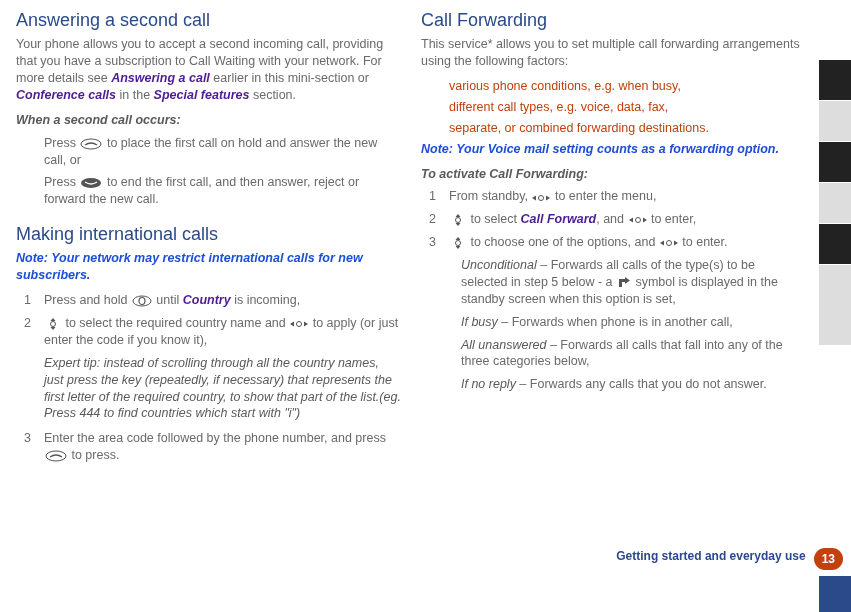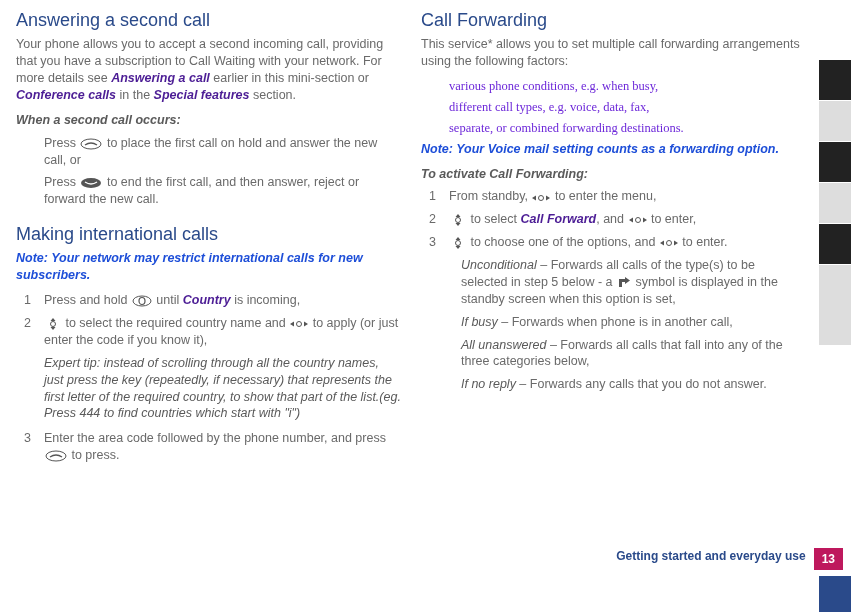--- a/index.html
+++ b/index.html
@@ -49,21 +49,21 @@
       font-weight: normal;
       font-size: 18px;
       margin-bottom: 4px;
     }
     p { margin-bottom: 8px; color: #6a6a6a; }
     .note { font-style: italic; font-weight: bold; color: #1d4ed8; margin-bottom: 8px; }
     .subhead { font-style: italic; font-weight: bold; color: #5a5a5a; margin-bottom: 6px; }
     ol, ul { list-style: none; }
     ol > li { padding-left: 28px; position: relative; margin-bottom: 6px; color: #6a6a6a; }
     ol > li .num { position: absolute; left: 8px; top: 0; }
-    ul.bullets > li { padding-left: 28px; margin-bottom: 4px; color: #6d28d9; font-family: Liberation Serif, serif; }
+    ul.bullets > li { padding-left: 28px; margin-bottom: 4px; color: #c2410c; }
     .sublist { padding-left: 28px; }
     .sublist > li { margin-bottom: 6px; color: #6a6a6a; }
     .tip { font-style: italic; color: #5a5a5a; padding-left: 28px; margin-top: 2px; margin-bottom: 8px; }
     .icon {
       display: inline-block;
       vertical-align: middle;
       line-height: 1;
       padding: 0 1px;
     }
     .icon svg { display: inline-block; vertical-align: middle; }
@@ -72,24 +72,24 @@
       bottom: 42px;
       right: 8px;
       font-size: 12px;
       font-weight: bold;
       color: #2a4a8a;
       display: flex;
       gap: 8px;
     }
     .pagenum {
       display: inline-block;
-      background: #be185d;
+      background: #c2410c;
       color: #fff;
       padding: 3px 8px;
-      border-radius: 0;
+      border-radius: 11px;
       font-size: 12px;
     }
     .def-term { font-style: italic; font-weight: normal; color: #5a5a5a; text-align: center; }
     .partial-link { font-style: italic; font-weight: bold; color: #4c1d95; }
     .footer-tail {
       position: absolute;
       bottom: 0;
       right: 0;
       width: 32px;
       height: 36px;

